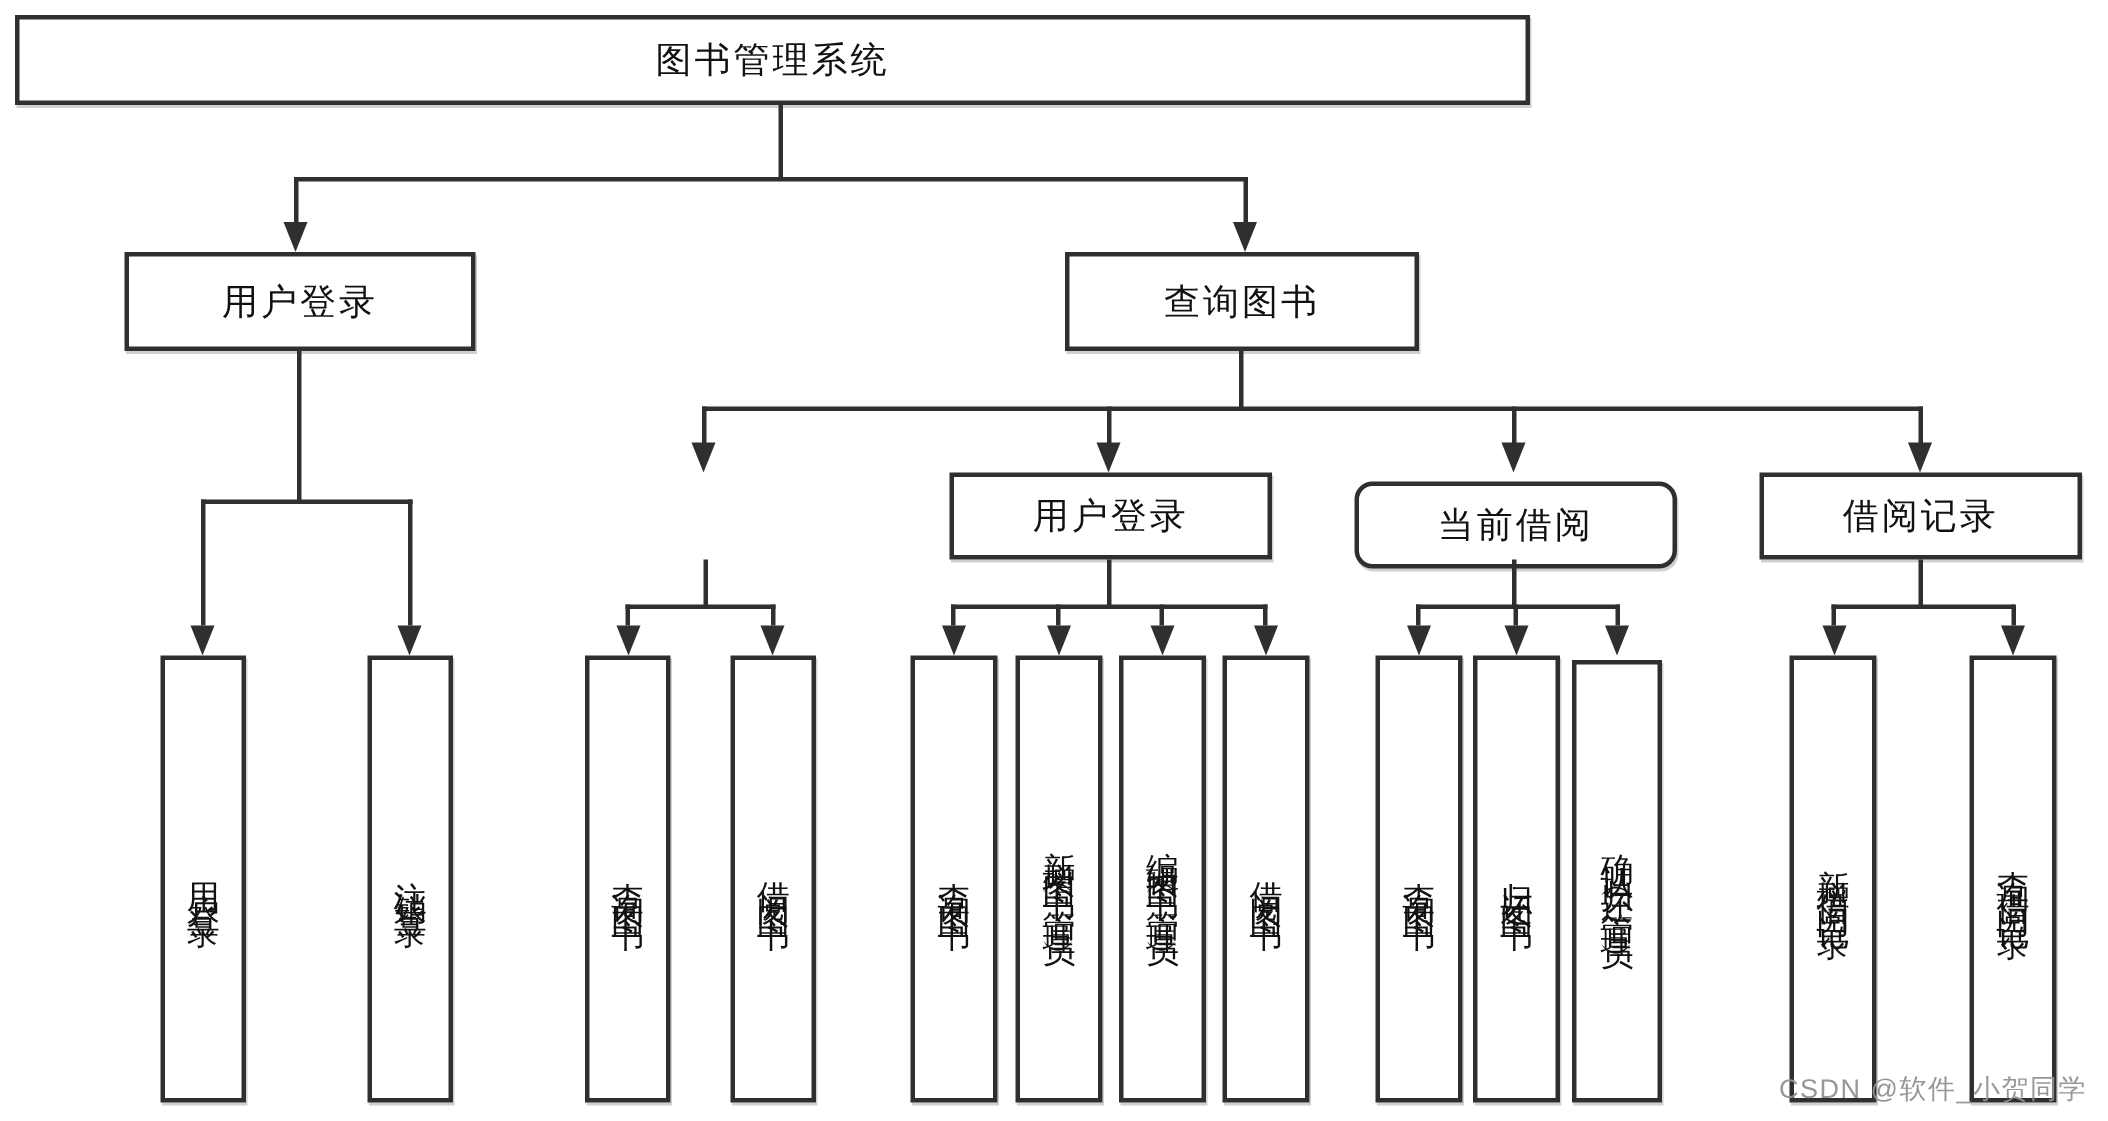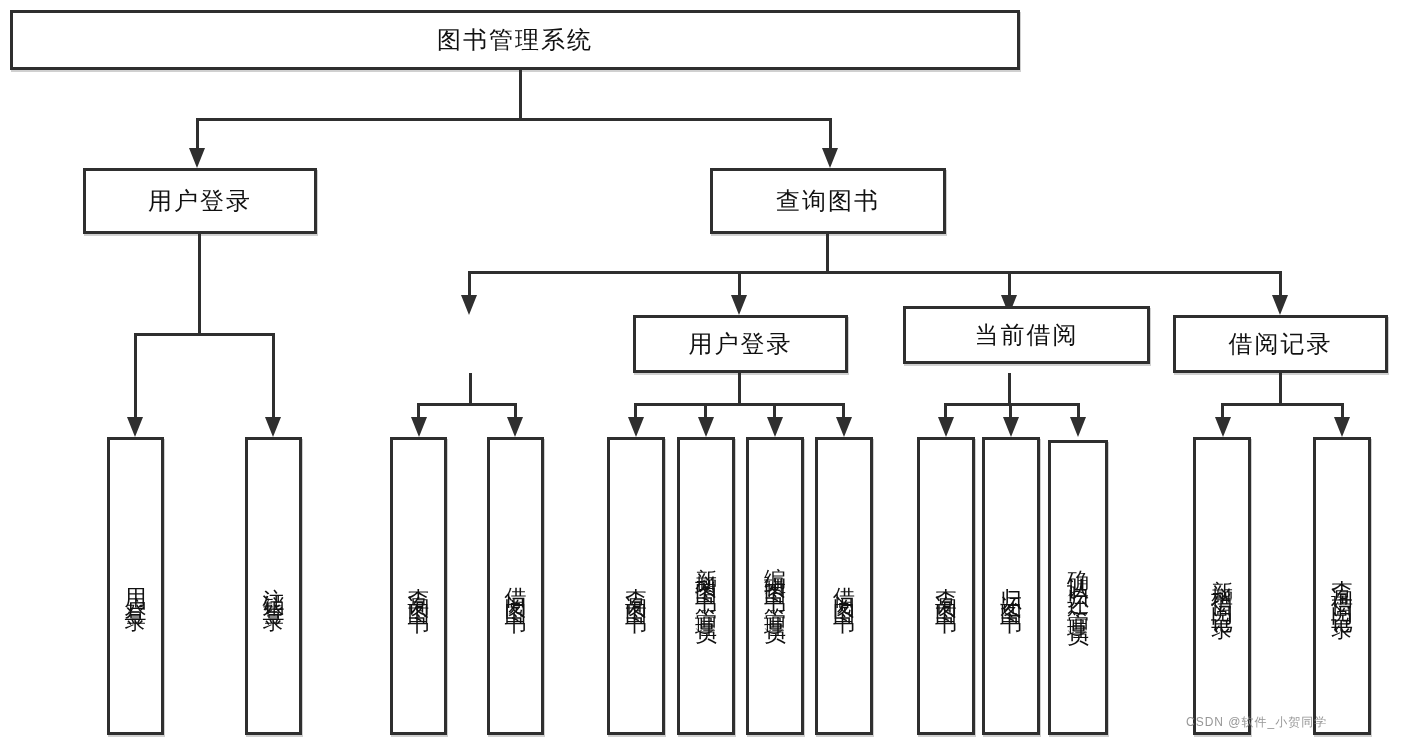--- a/index.html
+++ b/index.html
@@ -18,21 +18,21 @@
     writing-mode:vertical-rl;text-orientation:mixed;
   }
   .vline{position:absolute;width:3px;background:#2f2f2f;}
   .hline{position:absolute;height:3px;background:#2f2f2f;}
   .arrow{
     position:absolute;width:0;height:0;
     border-left:8px solid transparent;border-right:8px solid transparent;
     border-top:20px solid #2f2f2f;
   }
   .watermark{
-    position:absolute;left:1186px;top:714px;font-size:12px;letter-spacing:1px;
+    position:absolute;left:1186px;top:714px;font-size:18px;letter-spacing:1px;
     color:rgba(145,145,145,0.95);white-space:nowrap;z-index:5;
   }
 </style>
 </head>
 <body>
 
 <div class="canvas">
 
   <div class="box box-h" style="left:10px;top:10px;width:1010px;height:60px;">
     <span>图书管理系统</span>
@@ -73,21 +73,21 @@
   <div class="vline" style="left:738px;top:271px;height:26px;"></div>
   <div class="arrow" style="left:731px;top:295px;"></div>
   <div class="vline" style="left:1008px;top:271px;height:26px;"></div>
   <div class="arrow" style="left:1001px;top:295px;"></div>
   <div class="vline" style="left:1279px;top:271px;height:26px;"></div>
   <div class="arrow" style="left:1272px;top:295px;"></div>
 
   <div class="box box-h" style="left:633px;top:315px;width:215px;height:58px;">
     <span>用户登录</span>
   </div>
-  <div class="box box-h" style="left:903px;top:306px;width:247px;height:58px;">
+  <div class="box box-h" style="left:903px;top:321px;width:215px;height:58px;border-radius:12px;">
     <span>当前借阅</span>
   </div>
   <div class="box box-h" style="left:1173px;top:315px;width:215px;height:58px;">
     <span>借阅记录</span>
   </div>
 
   <div class="vline" style="left:469px;top:373px;height:32px;"></div>
   <div class="hline" style="left:417px;top:403px;width:100px;"></div>
   <div class="vline" style="left:417px;top:403px;height:14px;"></div>
   <div class="arrow" style="left:411px;top:417px;"></div>

